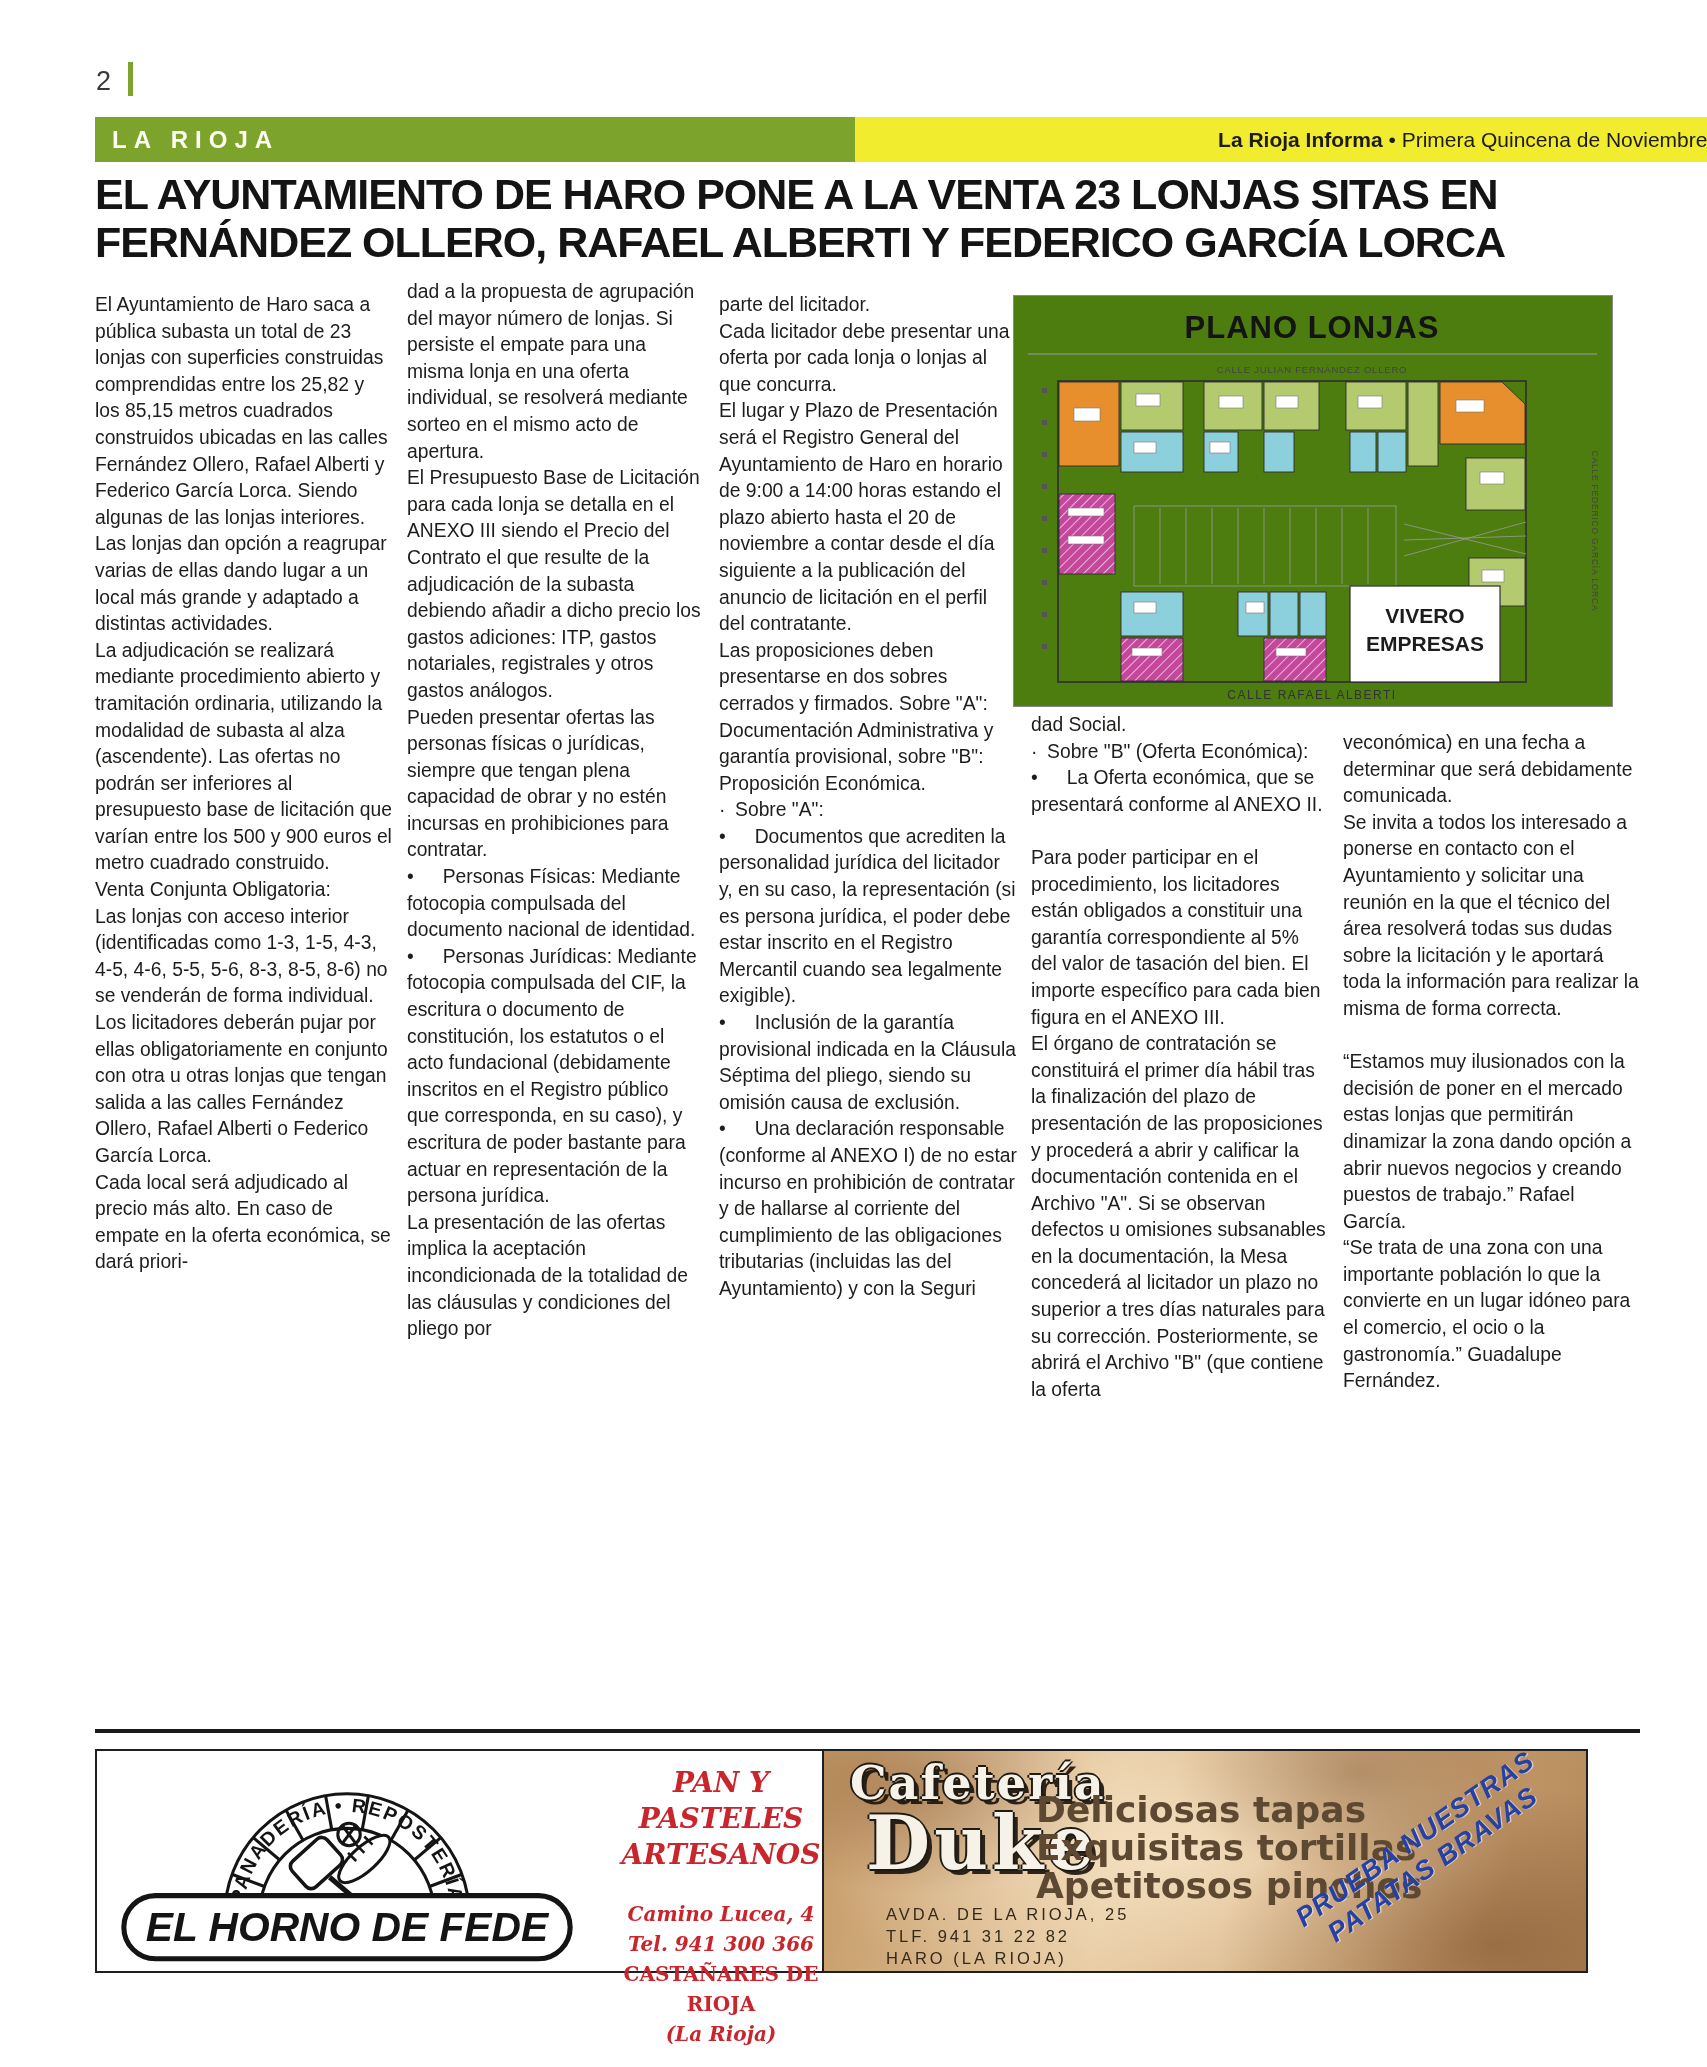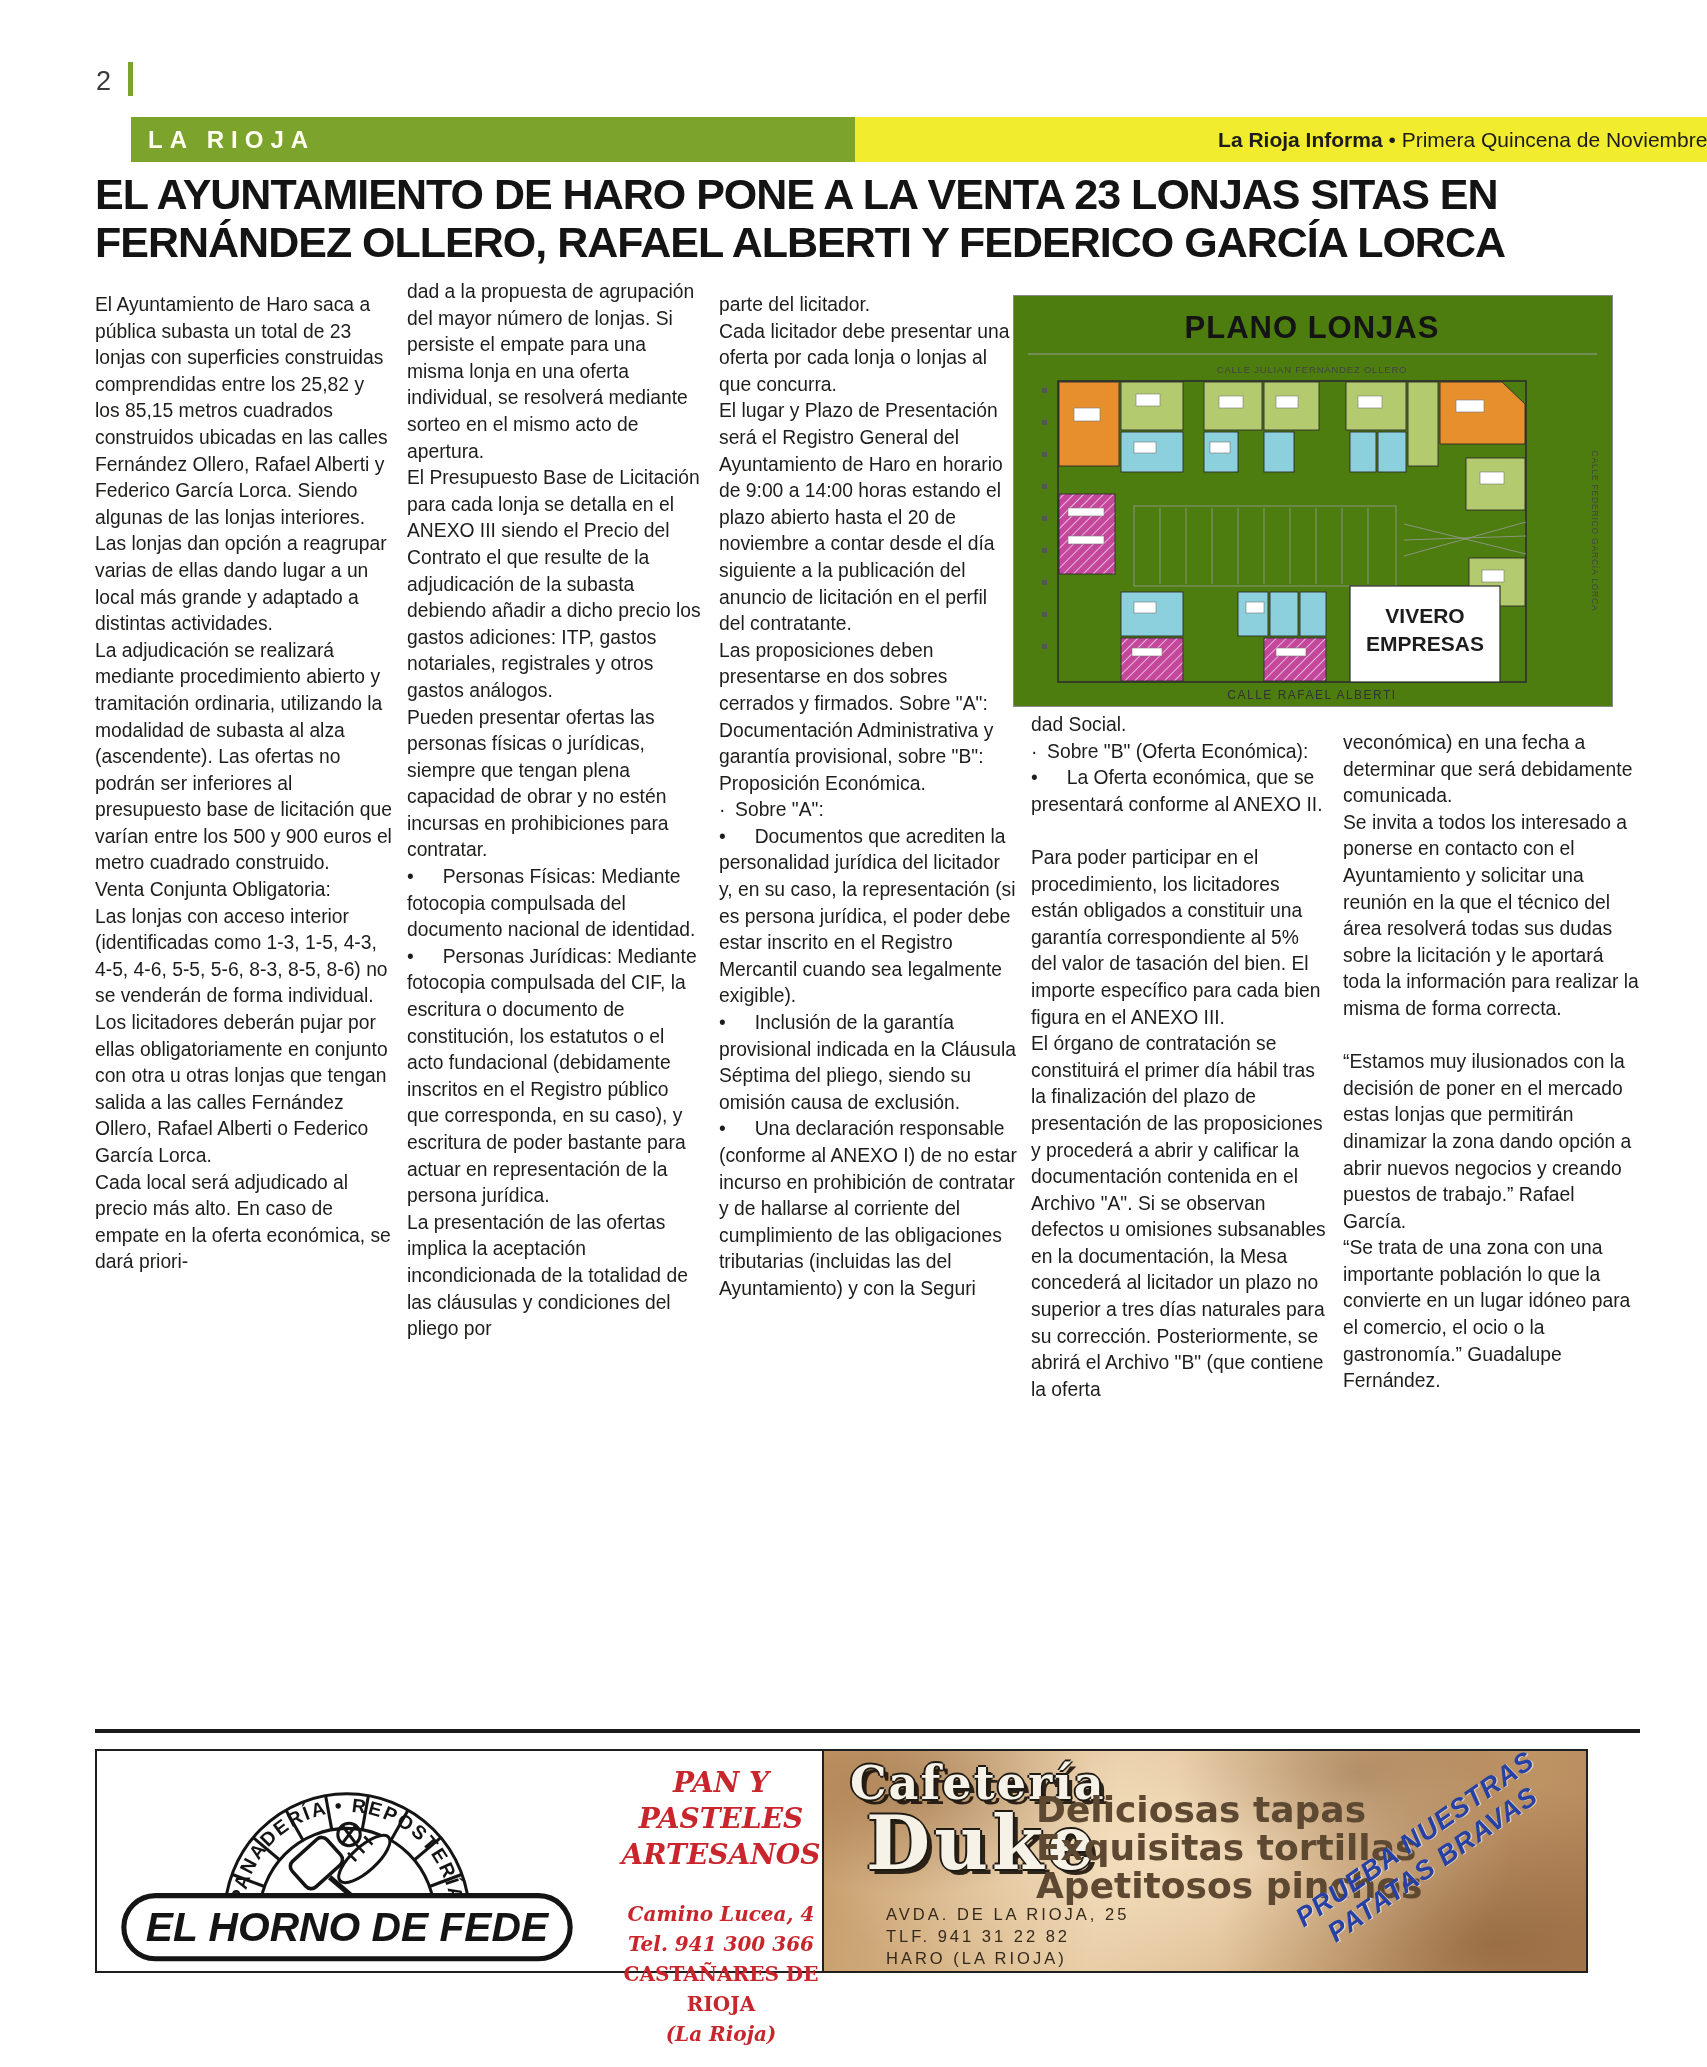--- a/index.html
+++ b/index.html
@@ -3,21 +3,21 @@
 <meta charset="utf-8">
 <style>
   html,body{margin:0;padding:0;background:#e8e8e8;}
   .page{position:relative;width:1707px;height:2067px;background:#ffffff;overflow:hidden;
         font-family:"Liberation Sans",sans-serif;color:#1d1d1b;}
   
   .pagenum{position:absolute;left:96px;top:66px;font-size:27px;color:#3a3a3a;}
   .pagenum-bar{position:absolute;left:128px;top:62px;width:5px;height:34px;background:#7ca42c;}
   .bar{position:absolute;top:117px;height:45px;line-height:45px;}
   .bar.green{left:95px;width:760px;background:#7ca42c;color:#fdfdf2;font-weight:bold;
-             font-size:24px;letter-spacing:7px;padding-left:17px;box-sizing:border-box;margin-left:36px;}
+             font-size:24px;letter-spacing:7px;padding-left:17px;box-sizing:border-box;}
   .bar.yellow{left:855px;width:920px;background:#f2ec2e;color:#1c1c1c;font-size:21px;
               text-align:right;padding-right:15px;box-sizing:border-box;}
   .bar.yellow b{font-weight:bold;}
   
   .headline{position:absolute;left:95px;top:170px;width:1555px;font-weight:bold;color:#141414;
             font-size:43px;line-height:48px;letter-spacing:-1px;white-space:nowrap;}
   
   .col{position:absolute;width:298px;font-size:19.3px;line-height:26.6px;
        white-space:pre-line;color:#1d1d1b;overflow:hidden;}
   .c1{left:95px;top:292px;height:1430px;}

